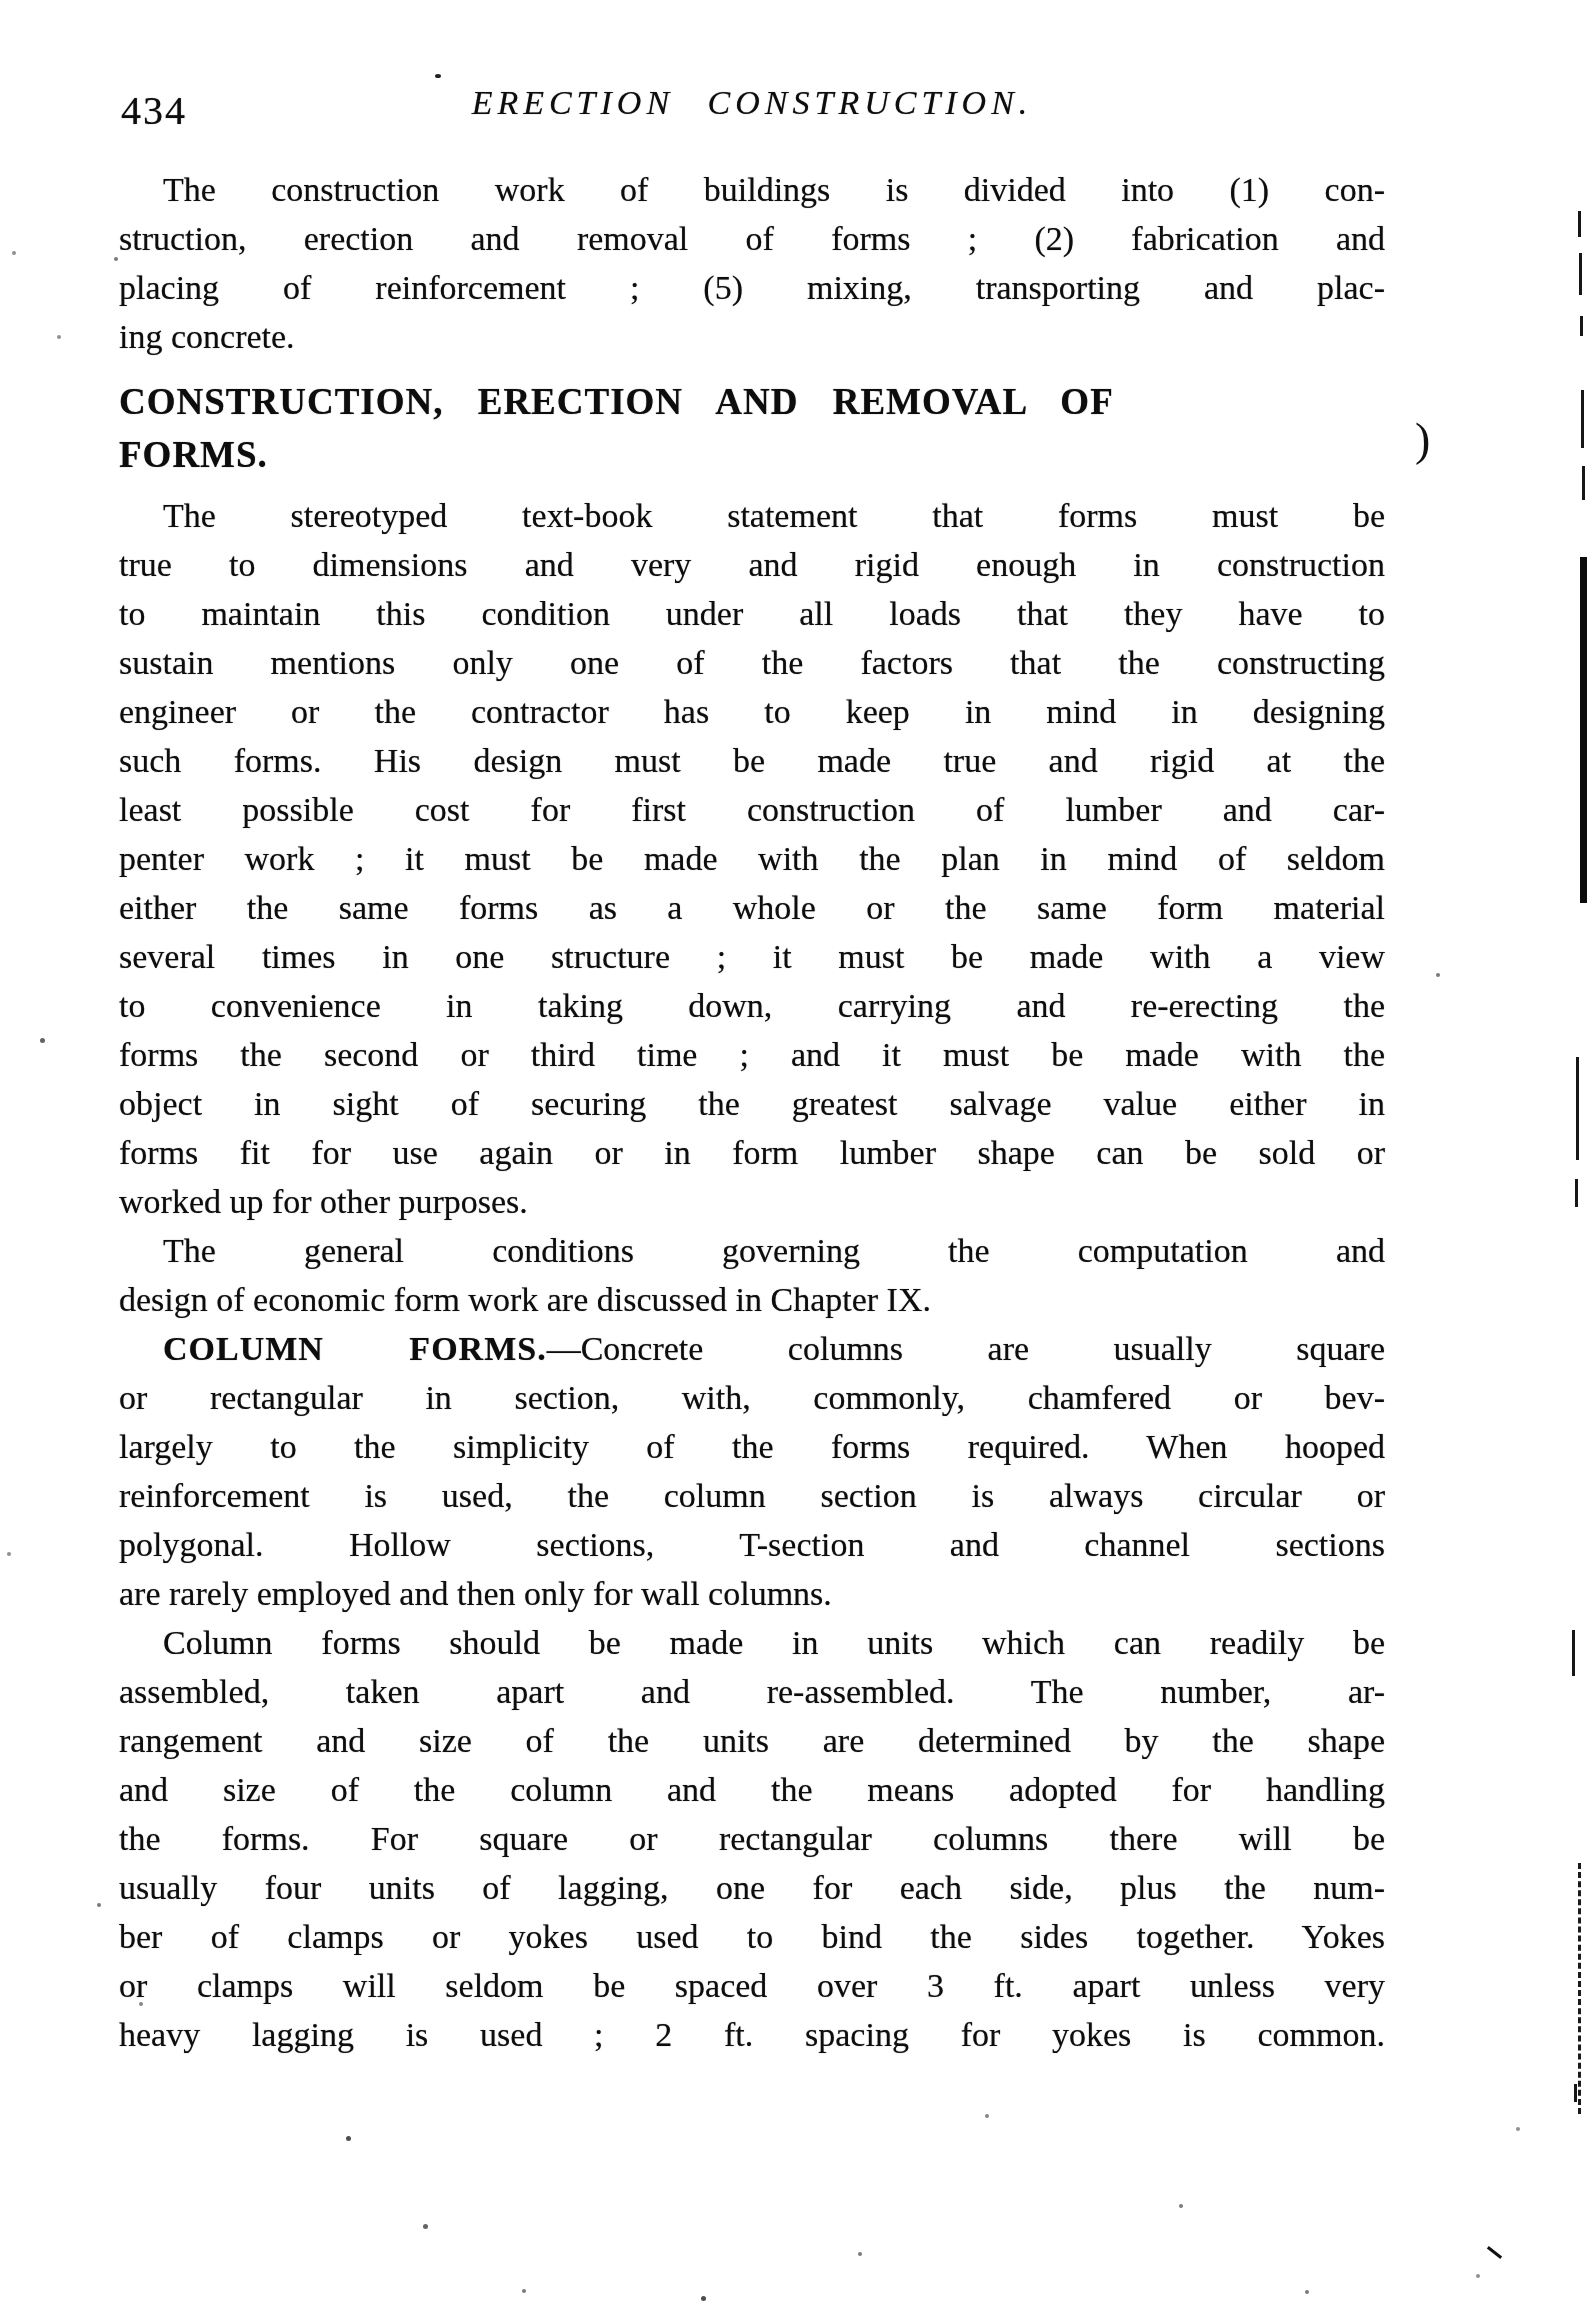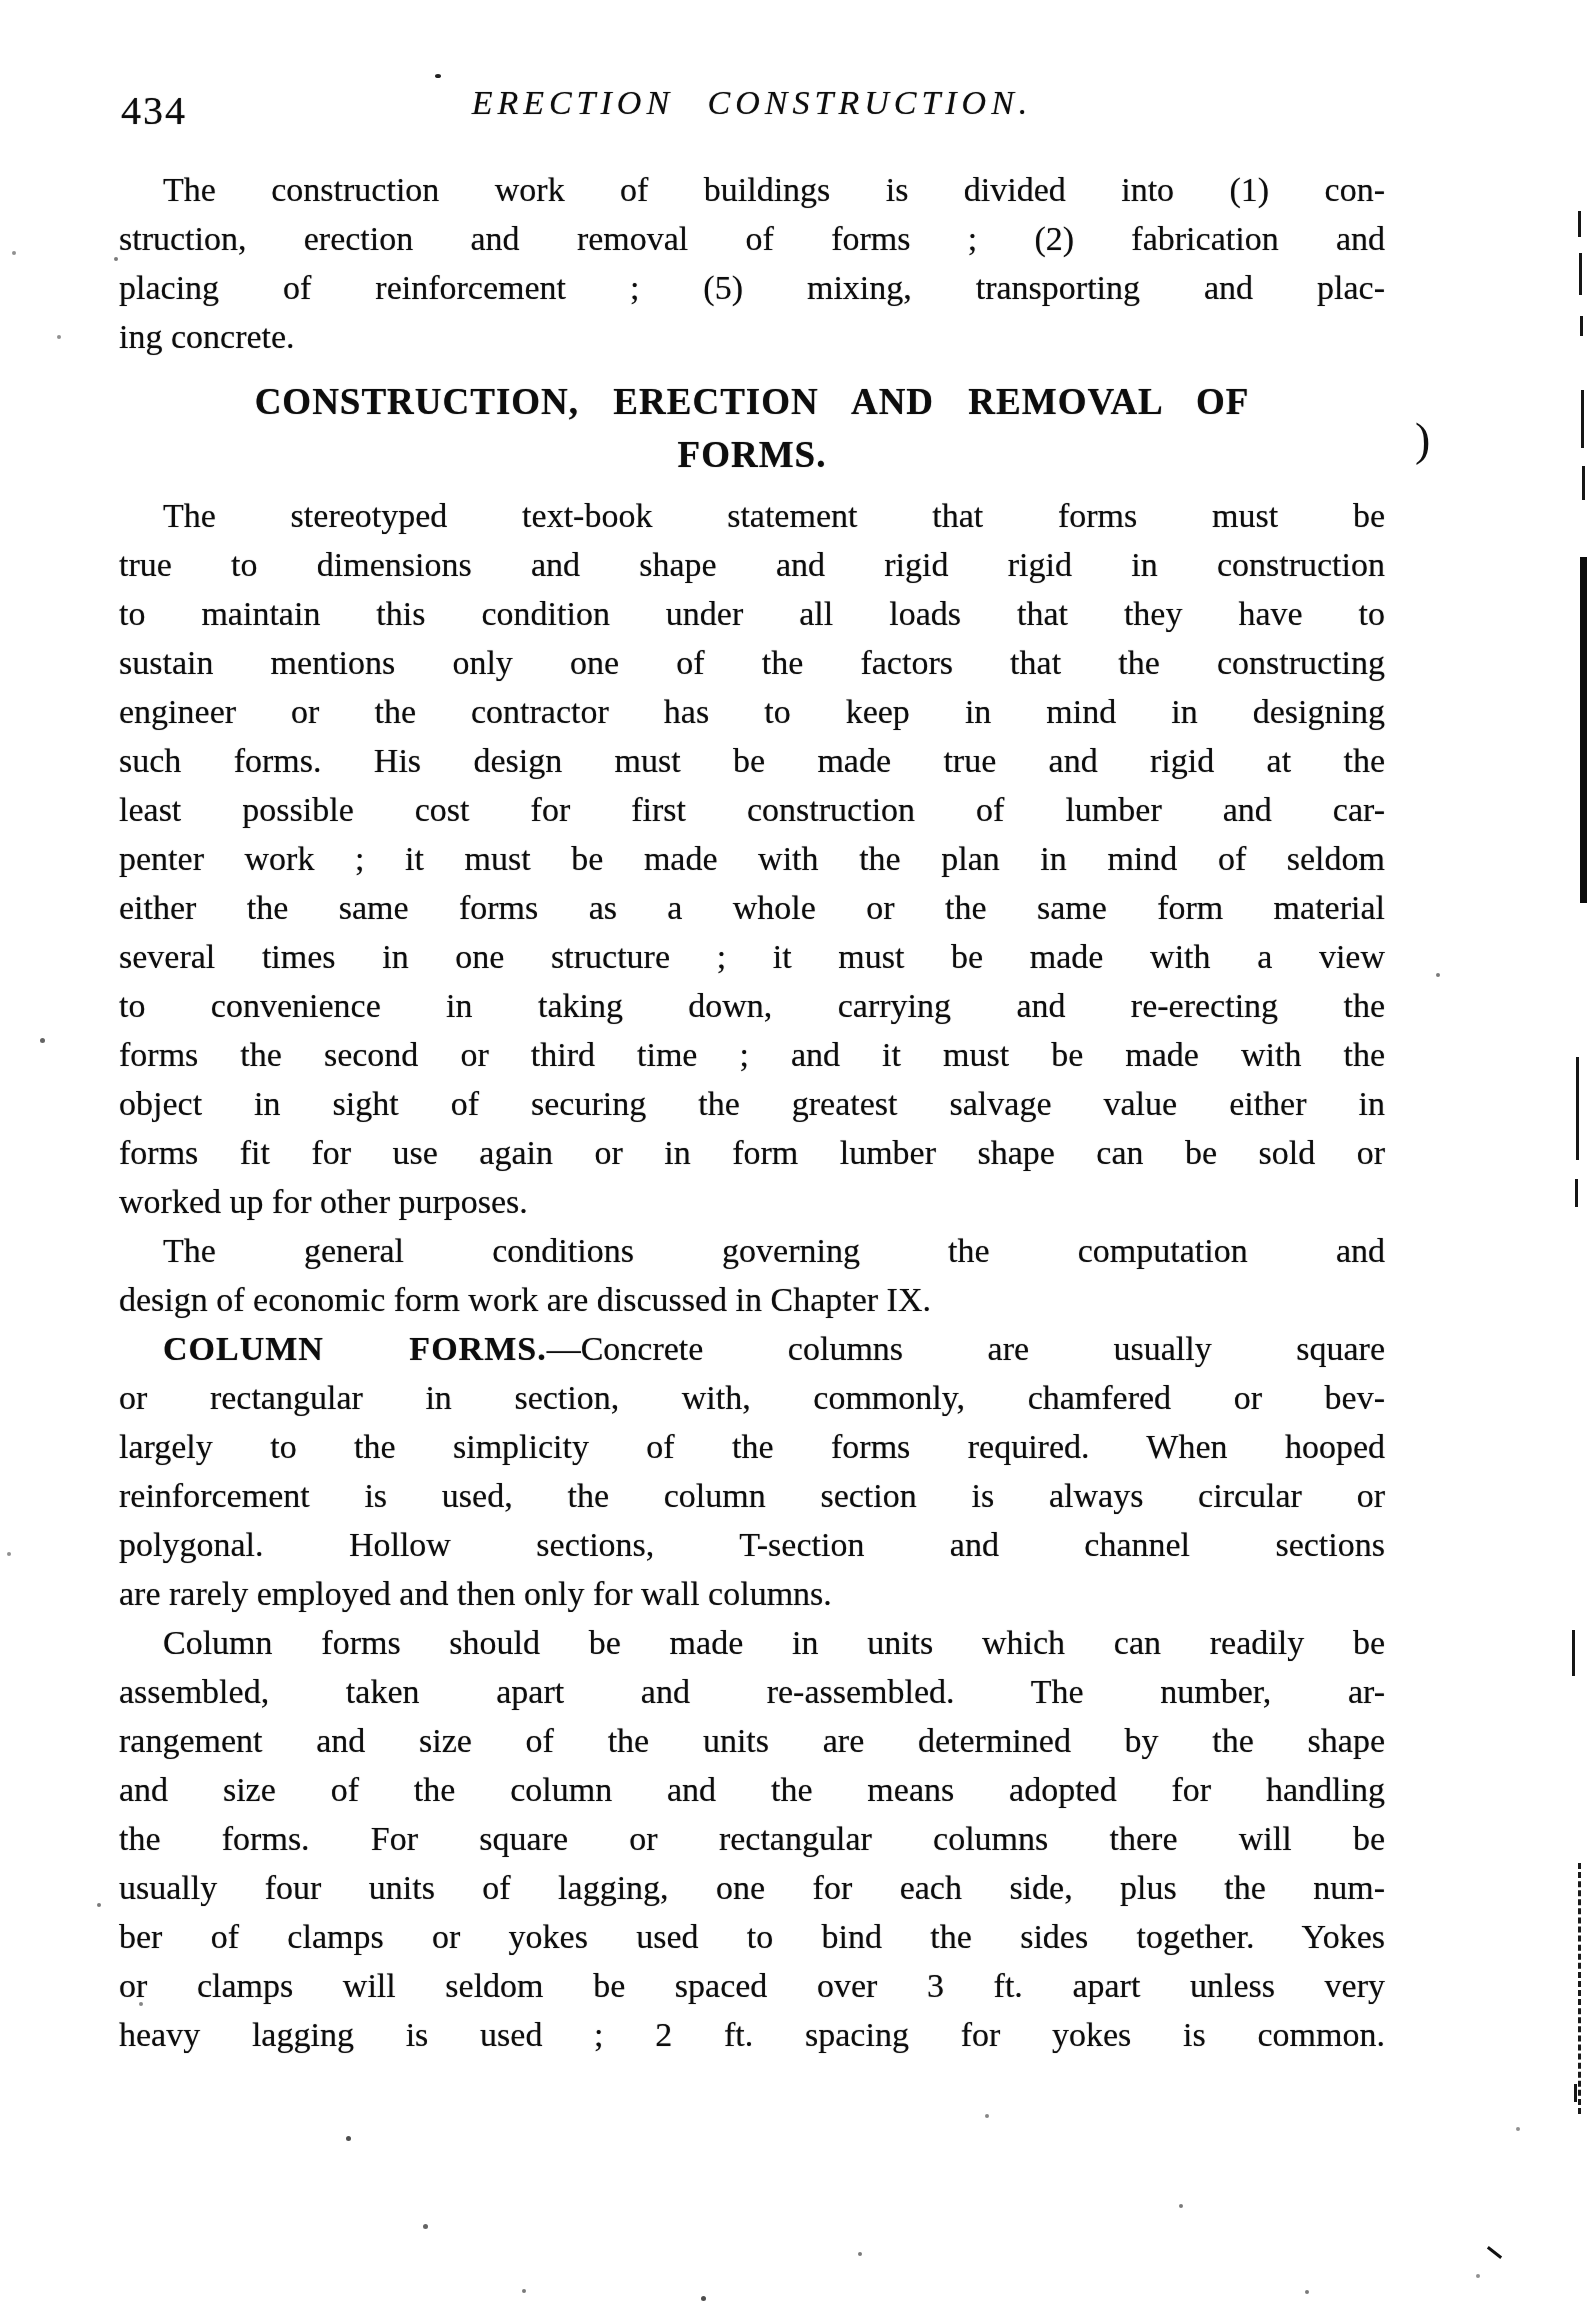--- a/index.html
+++ b/index.html
@@ -18,21 +18,21 @@
   }
   .bodytext {
     position:absolute; top:165px; left:119px; width:1266px;
     font-size:34px; line-height:49px; text-shadow:0 0 1px rgba(0,0,0,.5);
   }
   .para { margin:0; }
   .line { text-align:justify; text-align-last:justify; }
   .line.first { text-indent:44px; }
   .line.end { text-align-last:left; }
   .heading {
-    margin:14px 0 10px; text-align:center; font-weight:bold; font-size:37px;
+    margin:14px 0 10px; text-align:left; font-weight:bold; font-size:37px;
     line-height:53px; letter-spacing:1px; word-spacing:24px;
     text-shadow:0 0 1px rgba(0,0,0,.65);
   }
   .b { font-weight:bold; letter-spacing:1px; }
   
   .vmark { position:absolute; width:3px; background:#161616; }
   .vthick { position:absolute; width:7px; background:#0c0c0c; }
   .vdash { position:absolute; width:0; border-left:3px dashed #1a1a1a; }
   .dot { position:absolute; background:#222; border-radius:50%; }
   .stray { position:absolute; font-size:46px; color:#111; font-family:"Liberation Serif", serif; }
@@ -57,21 +57,21 @@
       <div class="line end">ing concrete.</div>
     </div>
 
     <div class="heading">
       <div>CONSTRUCTION, ERECTION AND REMOVAL OF</div>
       <div>FORMS.</div>
     </div>
 
     <div class="para">
       <div class="line first">The stereotyped text-book statement that forms must be</div>
-      <div class="line">true to dimensions and shape and rigid rigid in construction</div>
+      <div class="line">true to dimensions and very and rigid enough in construction</div>
       <div class="line">to maintain this condition under all loads that they have to</div>
       <div class="line">sustain mentions only one of the factors that the constructing</div>
       <div class="line">engineer or the contractor has to keep in mind in designing</div>
       <div class="line">such forms.  His design must be made true and rigid at the</div>
       <div class="line">least possible cost for first construction of lumber and car-</div>
       <div class="line">penter work ; it must be made with the plan in mind of seldom</div>
       <div class="line">either the same forms as a whole or the same form material</div>
       <div class="line">several times in one structure ; it must be made with a view</div>
       <div class="line">to convenience in taking down, carrying and re-erecting the</div>
       <div class="line">forms the second or third time ; and it must be made with the</div>

